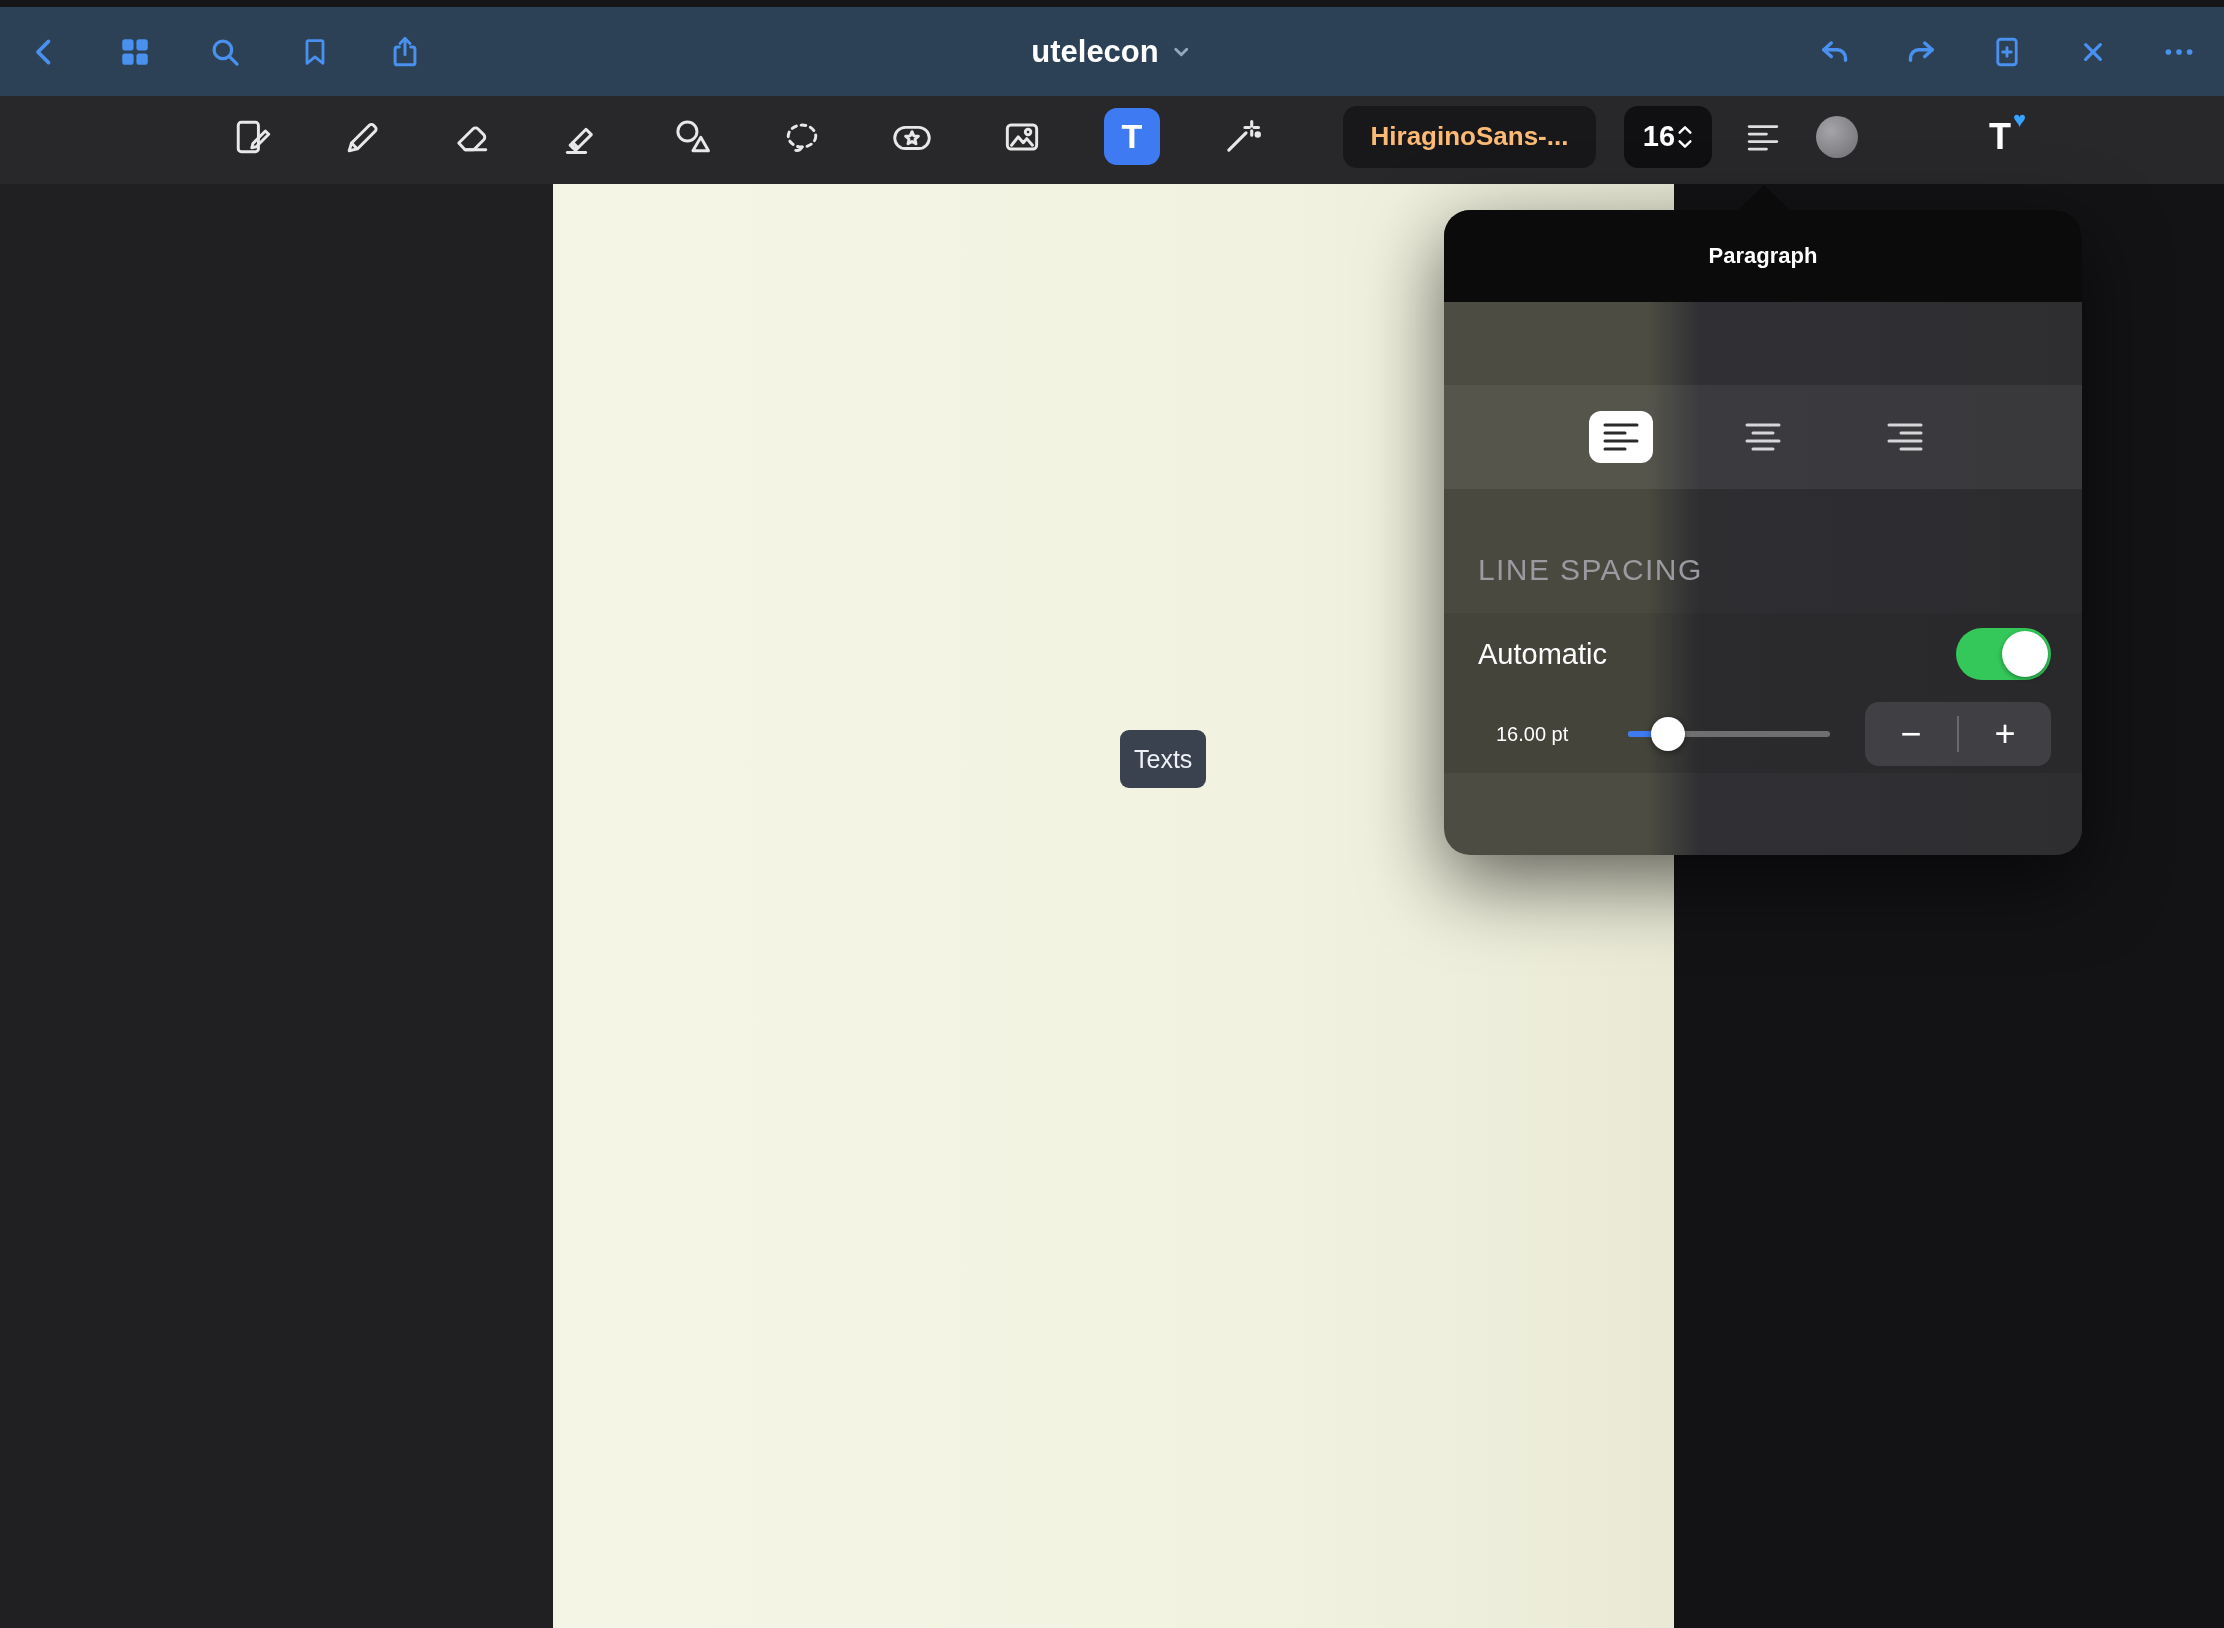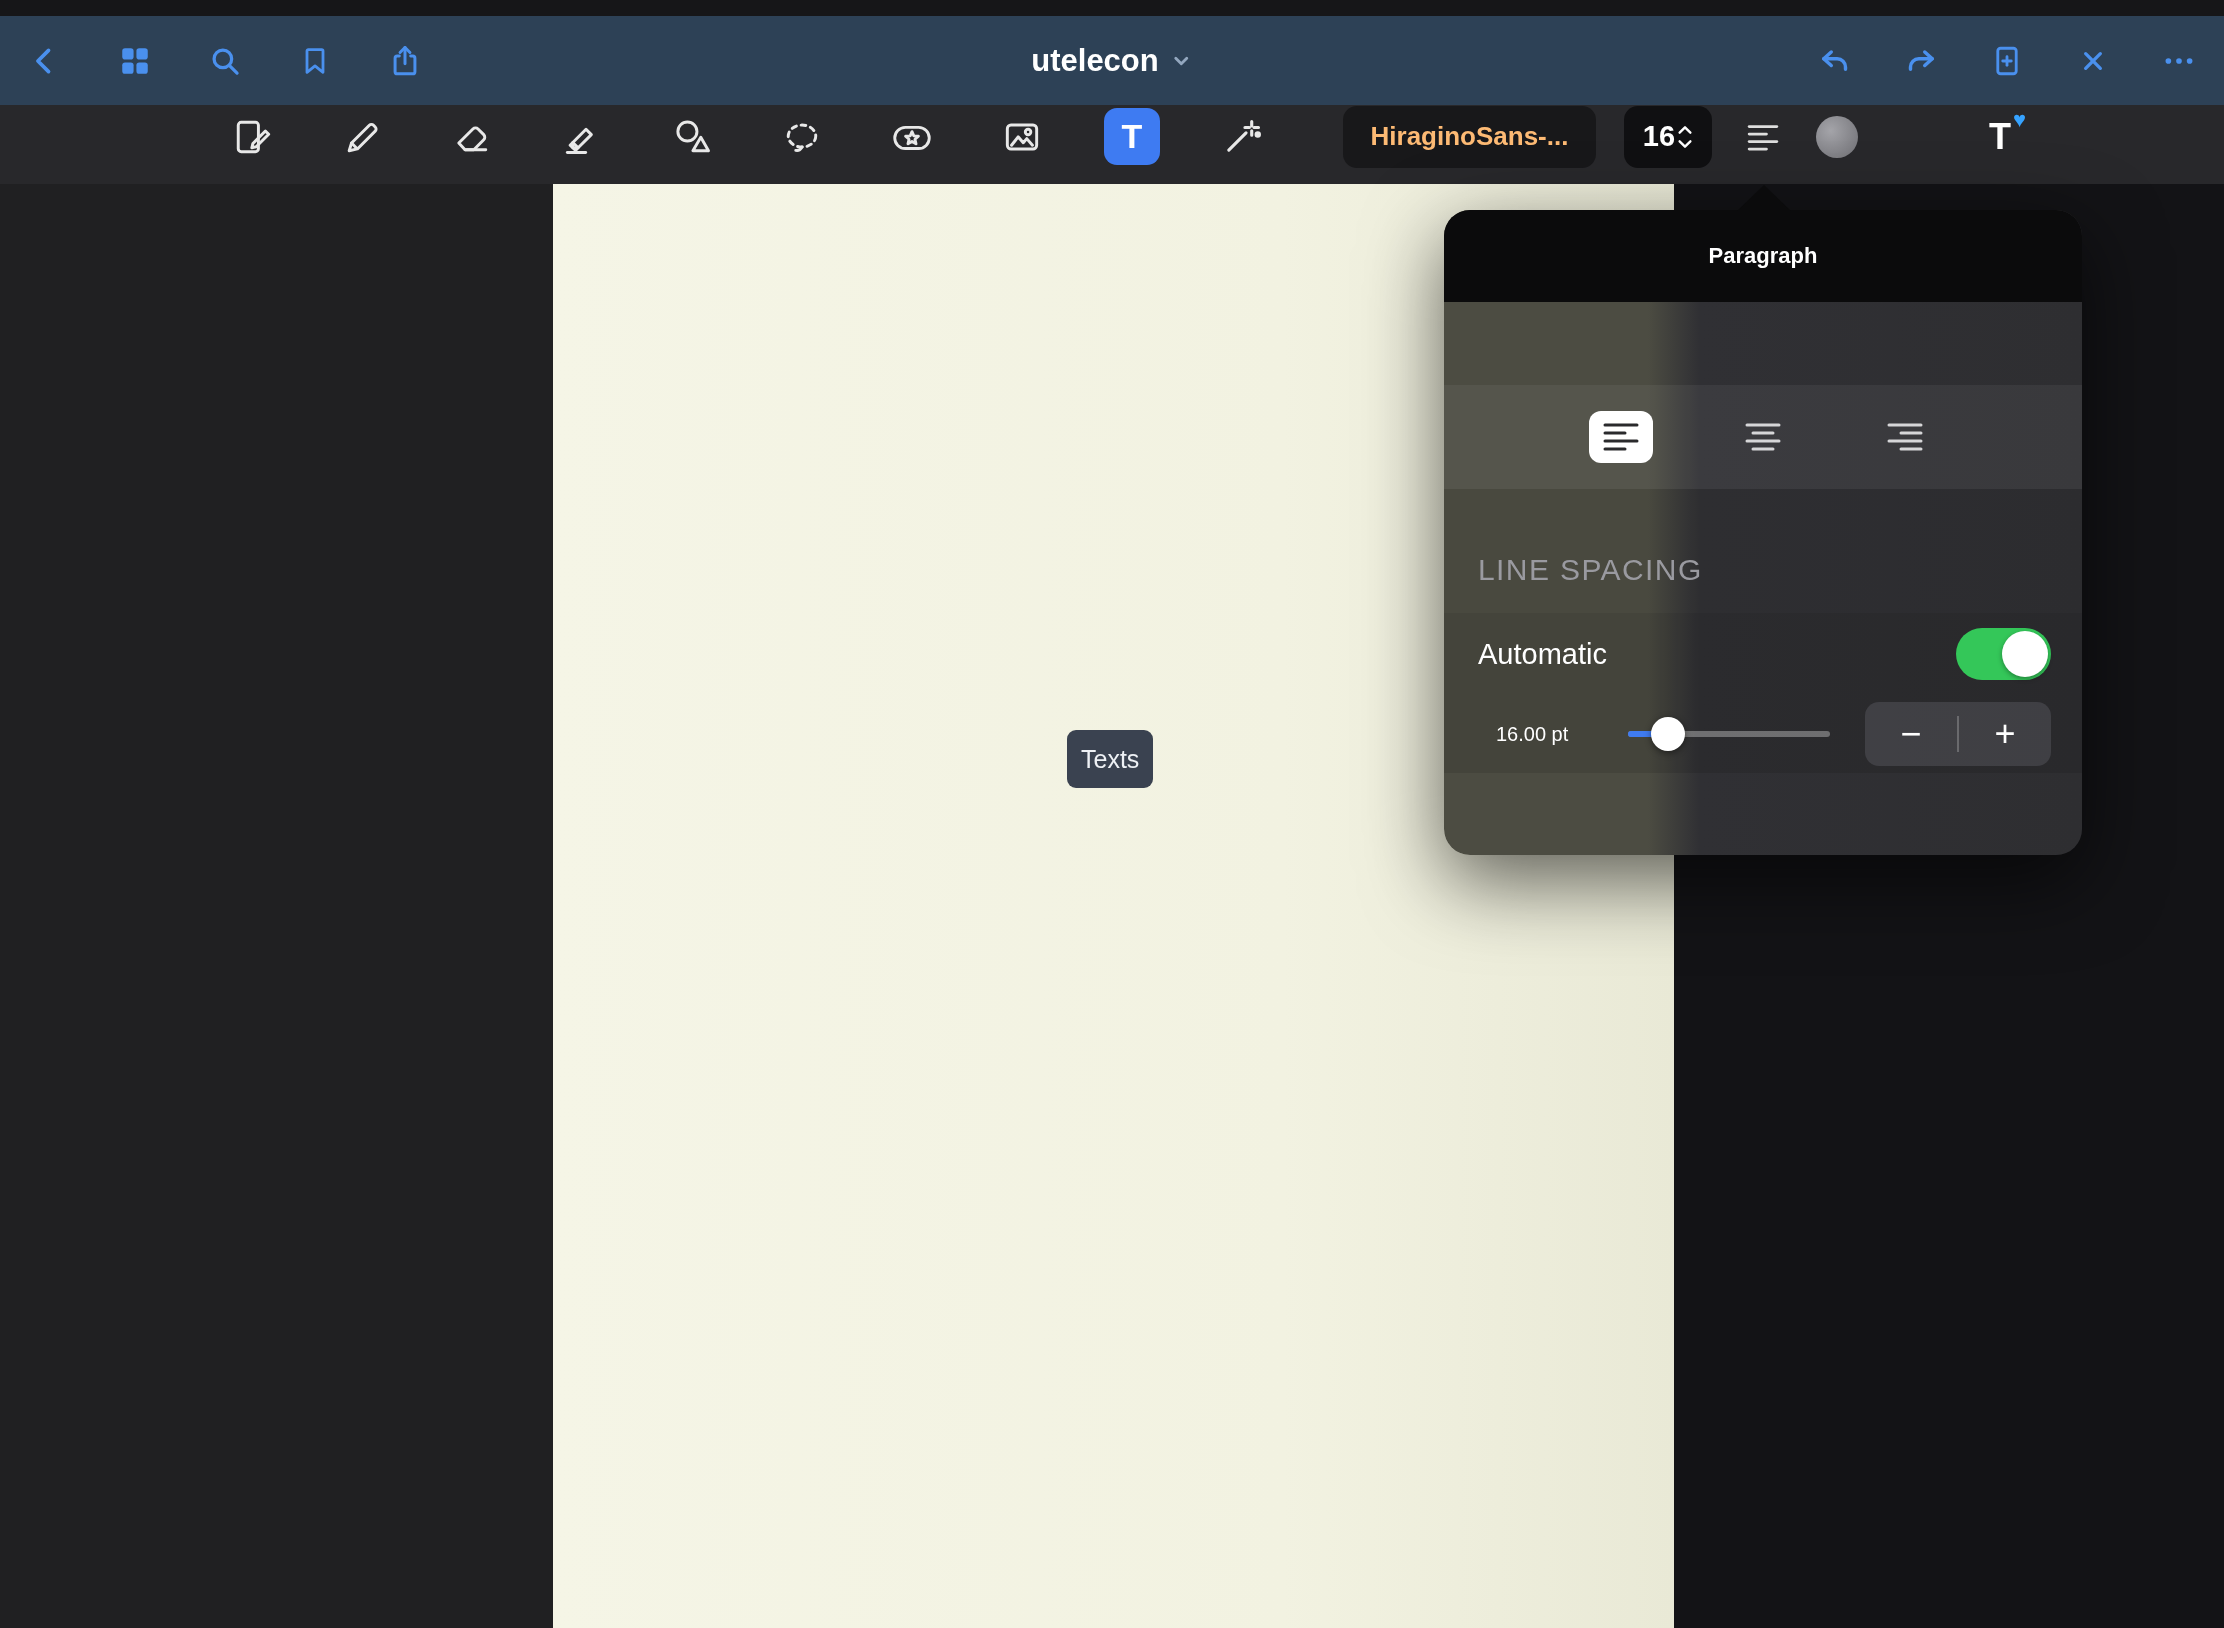--- a/index.html
+++ b/index.html
@@ -1,21 +1,21 @@
 <!DOCTYPE html>
 <html><head>
 <meta charset="utf-8">
 <style>
   * { margin:0; padding:0; box-sizing:border-box; }
   html,body { width:2224px; height:1628px; }
   body { font-family:"Liberation Sans","DejaVu Sans",sans-serif; background:#161618; overflow:hidden; }
   .app { position:relative; width:2224px; height:1628px; }
 
   
-  .nav { position:absolute; top:16px; left:0; right:0; height:89px; background:#2d4156;
+  .nav { position:absolute; top:7px; left:0; right:0; height:89px; background:#2d4156;
          display:flex; align-items:center; padding:0 26px; z-index:5; }
   .nav-group { display:flex; align-items:center; gap:52px; }
   .nav-group.right { margin-left:auto; gap:48px; }
   .nav-btn { background:none; border:none; width:38px; height:38px; display:flex;
              align-items:center; justify-content:center; cursor:pointer; }
   .nav-title { position:absolute; left:50%; top:50%; transform:translate(-50%,-50%);
                display:flex; align-items:center; gap:12px; color:#fff; font-size:31px;
                font-weight:700; background:none; border:none; cursor:pointer; }
 
   
@@ -36,21 +36,21 @@
                background:radial-gradient(circle at 35% 35%, #a4a4a9, #6e6e73); cursor:pointer; flex:0 0 auto; }
   .t-heart { width:56px; height:56px; margin-left:114px; background:none; border:none; position:relative;
                color:#fff; font-size:36px; font-weight:700; cursor:pointer; flex:0 0 auto; }
   .t-heart .heart { position:absolute; top:-2px; right:2px; font-size:22px; color:#36a3ff; font-weight:400; }
 
   
   .stage { position:absolute; top:184px; left:0; right:0; bottom:0; background:#202022; }
   .page { position:absolute; left:553px; top:0; width:1121px; height:100%;
           background:linear-gradient(90deg,#f5f5e6 0%,#f2f2e1 65%,#e9e9d6 100%); }
   .right-dim { position:absolute; left:1674px; right:0; top:0; bottom:0; background:#131316; }
-  .texts-chip { position:absolute; left:1067px; top:730px; min-width:78px; height:58px;
+  .texts-chip { position:absolute; left:1120px; top:730px; min-width:78px; height:58px;
           background:#3a4250; border-radius:9px; color:#eef1f5; font-size:25px;
           display:flex; align-items:center; justify-content:center; padding:0 14px; z-index:6; cursor:pointer; }
 
   
   .popover-arrow { position:absolute; left:1737px; top:185px; width:0; height:0; z-index:11;
           border-left:27px solid transparent; border-right:27px solid transparent;
           border-bottom:26px solid #0b0b0c; }
   .popover { position:absolute; left:1444px; top:210px; width:638px; height:645px; border-radius:26px;
           overflow:hidden; z-index:10; display:flex; flex-direction:column;
           background:linear-gradient(90deg,#4c4c42 0%,#4c4c42 32%,#303034 40%,#2e2e31 100%);

